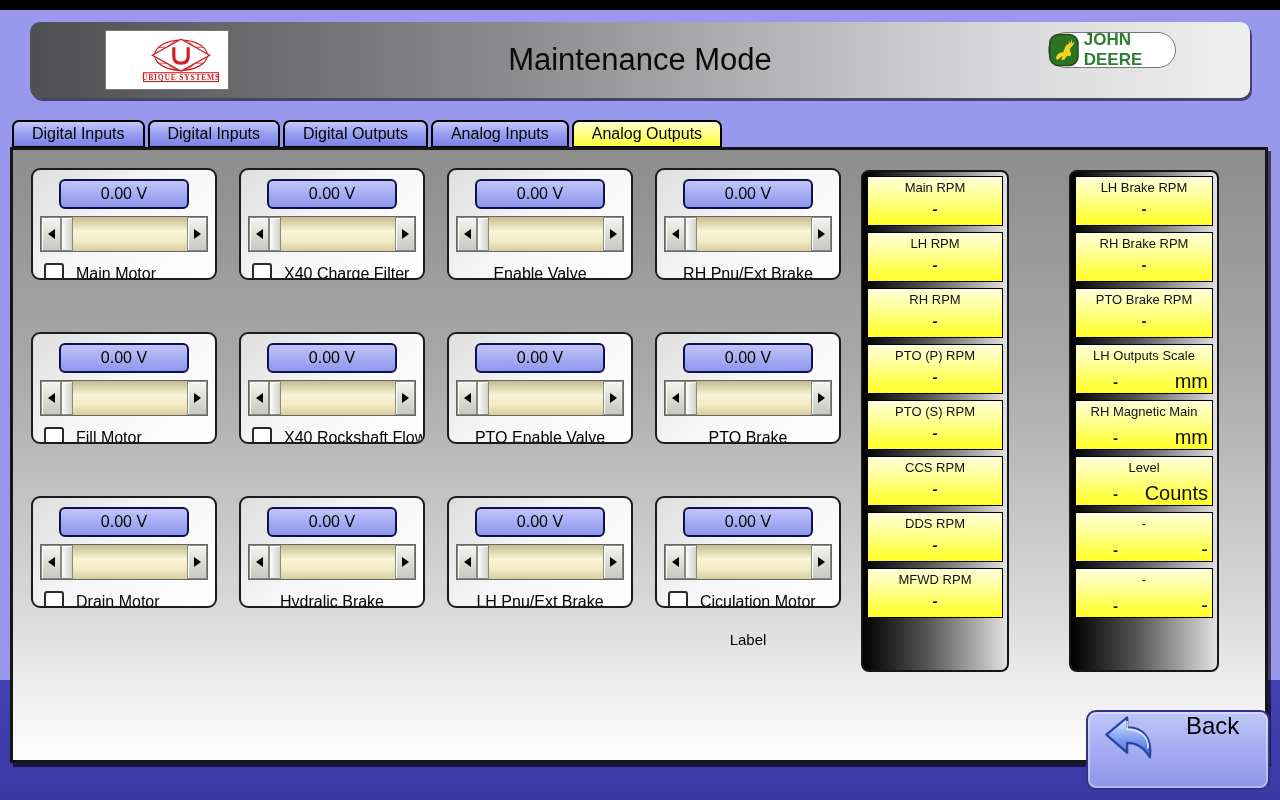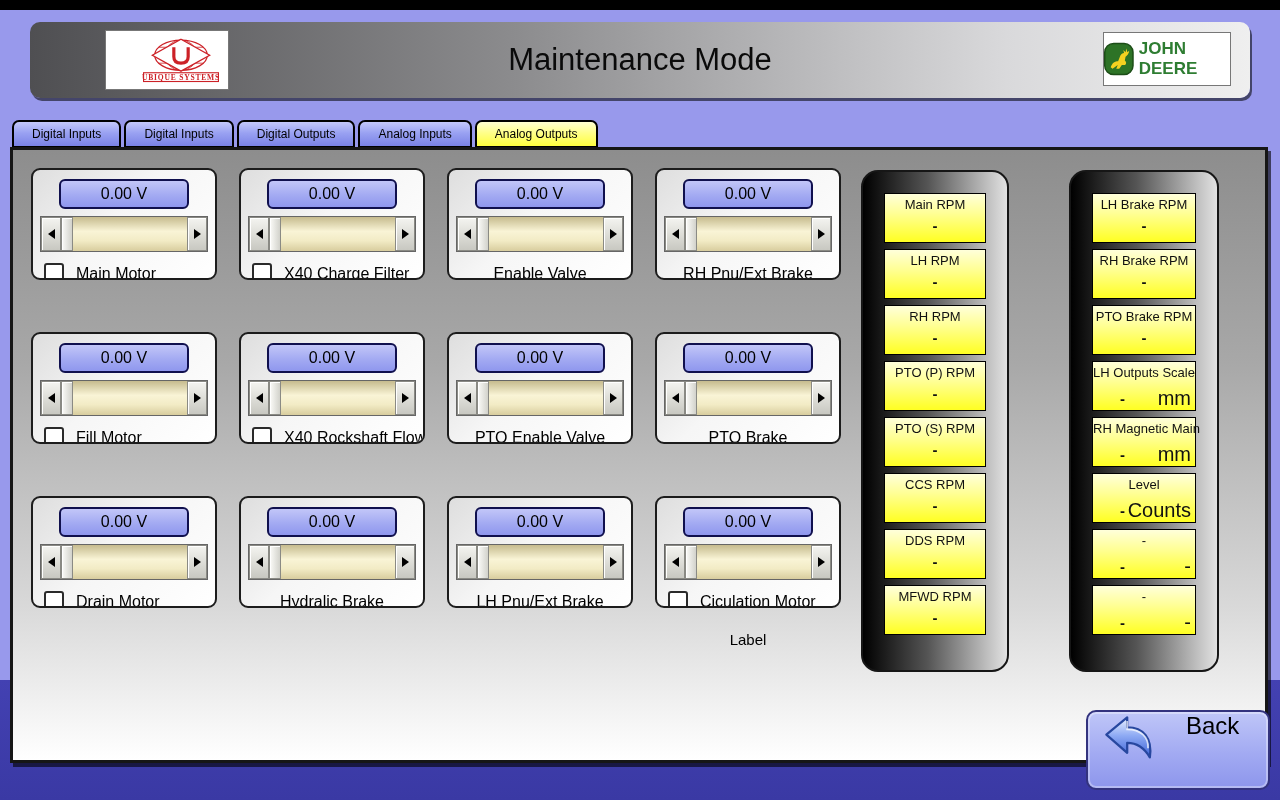--- a/index.html
+++ b/index.html
@@ -23,29 +23,29 @@
   .header-title {
     position:absolute; left:0; top:0; width:100%; height:100%;
     display:flex; align-items:center; justify-content:center;
     font-size:31px; color:#0a0a0a;
   }
   .logo-box {
     position:absolute; background:#fff; border:1px solid #777;
     display:flex; align-items:center; justify-content:center;
   }
   .ubique { left:75px; top:8px; width:124px; height:60px;padding-left:28px; }
-  .deere  { left:1073px; top:10px; width:128px; height:54px; }
+  .deere  { left:1018px; top:10px; width:128px; height:36px;border-radius:19px; }
   .deere-inner { display:flex; align-items:center; gap:5px; }
   .deere-text { color:#2e7d32; font-weight:bold; font-size:17px; letter-spacing:0px; font-stretch:condensed; }
 
   
   .tabs { position:absolute; left:12px; top:120px; height:28px; display:flex; gap:3px; }
   .tab {
     height:28px; padding:0 18px; display:flex; align-items:center; justify-content:center;
-    font-size:12px; color:#000;
+    font-size:16px; color:#000;
     border:2px solid #000; border-radius:7px 7px 0 0;
     background:linear-gradient(180deg,#c4c8fa 0%,#9aa2f2 45%,#7a82e6 100%);
   }
   .tab.active { background:linear-gradient(180deg,#ffffd2 0%,#ffff8a 45%,#ffff3e 100%); }
 
   
   .panel {
     position:absolute; left:10px; top:147px; width:1258px; height:616px;
     border:3px solid #161616;
     background:linear-gradient(180deg,#8d8d8d 0%,#a8a8a8 35%,#d9d9d9 75%,#ffffff 100%);
@@ -97,23 +97,23 @@
   }
   .cell-label { font-size:16px; color:#000; margin-left:12px; }
   .cell.no-cb .lblrow { justify-content:center; padding-left:0; }
   .cell.no-cb .cell-label { margin-left:0; }
 
   .stray-label { position:absolute; left:642px; top:481px; width:186px; text-align:center; font-size:15px; color:#000; }
 
   
   .ycol {
     position:absolute; top:20px; width:148px; height:502px;
-    border:2px solid #161616; border-radius:17px;
+    border:2px solid #161616; border-radius:8px;
     background:linear-gradient(90deg,#000 0%,#555 45%,#e2e2e2 100%);
-    padding:21px; overflow:hidden;
+    padding:4px; overflow:hidden;
   }
   .ycol2 { width:150px; }
   .ybox {
     position:relative; height:50px; margin-bottom:6px;
     border:1px solid #000;
     background:linear-gradient(180deg,#ffffda 0%,#ffff96 40%,#ffff22 100%);
   }
   .ybox .ytitle { text-align:center; font-size:13px; color:#111; padding-top:3px; white-space:nowrap; }
   .ybox .yvalue { text-align:center; font-size:15px; font-weight:bold; color:#111; margin-top:5px; }
   .ybox .yunit { display:none; }

